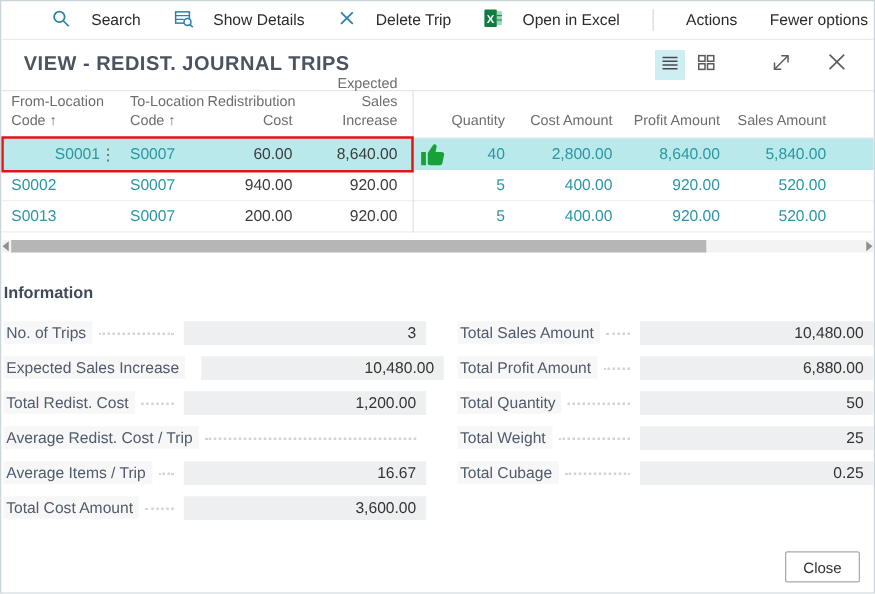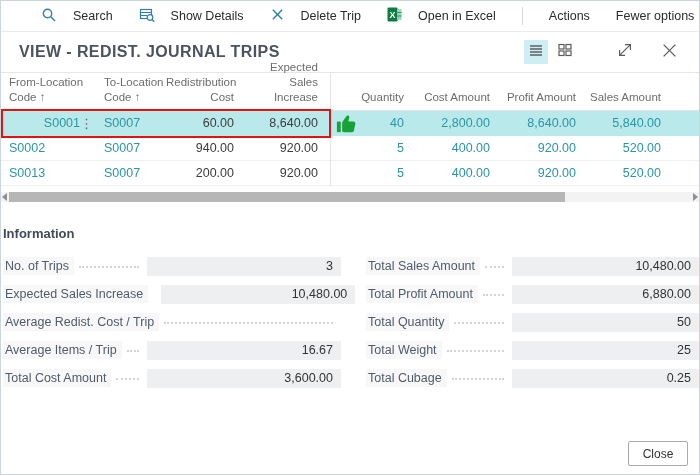--- a/index.html
+++ b/index.html
@@ -245,20 +245,25 @@
           <span class="chip">No. of Trips</span>
           <span class="leader"></span>
           <span class="vbox">3</span>
         </div>
         <div class="info-row">
           <span class="chip">Expected Sales Increase</span>
           <span class="leader"></span>
           <span class="vbox">10,480.00</span>
         </div>
         <div class="info-row">
+          <span class="chip">Total Redist. Cost</span>
+          <span class="leader"></span>
+          <span class="vbox">1,200.00</span>
+        </div>
+        <div class="info-row">
           <span class="chip">Average Redist. Cost / Trip</span>
           <span class="leader"></span>
         </div>
         <div class="info-row">
           <span class="chip">Average Items / Trip</span>
           <span class="leader"></span>
           <span class="vbox">16.67</span>
         </div>
         <div class="info-row">
           <span class="chip">Total Cost Amount</span>

